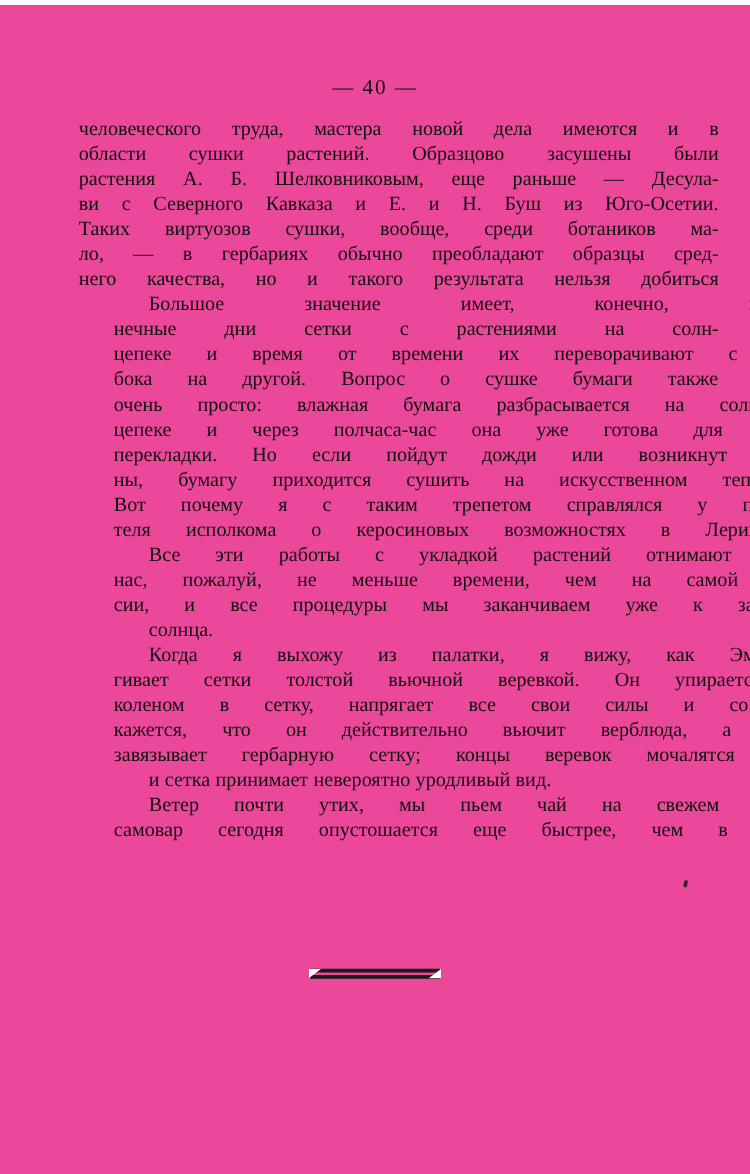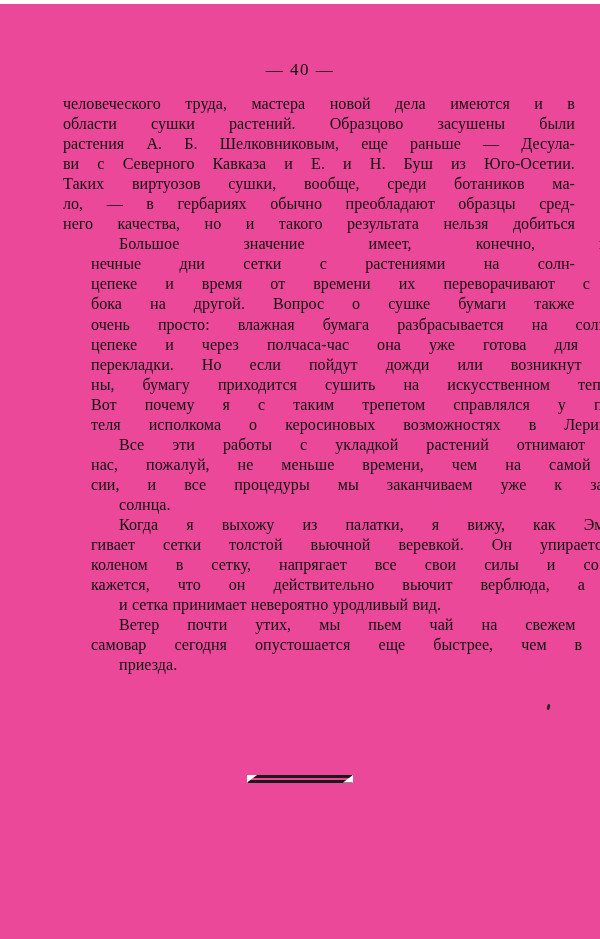--- a/index.html
+++ b/index.html
@@ -391,20 +391,28 @@
         <span class="ln just">
           <span>кажется,</span>
           <span>что</span>
           <span>он</span>
           <span>действительно</span>
           <span>вьючит</span>
           <span>верблюда,</span>
           <span>а</span>
           <span>не</span>
         </span>
+        <span class="ln just">
+          <span>завязывает</span>
+          <span>гербарную</span>
+          <span>сетку;</span>
+          <span>концы</span>
+          <span>веревок</span>
+          <span>мочалятся</span>
+        </span>
         <span class="ln last" style="padding-left: 28px;">и сетка принимает невероятно уродливый вид.</span>
       </p>
     <p class="para indent">
         <span class="ln just" style="padding-left: 28px;">
           <span>Ветер</span>
           <span>почти</span>
           <span>утих,</span>
           <span>мы</span>
           <span>пьем</span>
           <span>чай</span>
@@ -415,21 +423,20 @@
         <span class="ln just">
           <span>самовар</span>
           <span>сегодня</span>
           <span>опустошается</span>
           <span>еще</span>
           <span>быстрее,</span>
           <span>чем</span>
           <span>в</span>
           <span>день</span>
         </span>
-        <span class="ln last" style="padding-left: 28px;">приезда.</span>
       </p>
   </div>
 
   <div class="ornament">
     <div class="rule-a"></div>
     <div class="rule-b"></div>
     <div class="cap-l"></div>
     <div class="cap-r"></div>
   </div>
 

